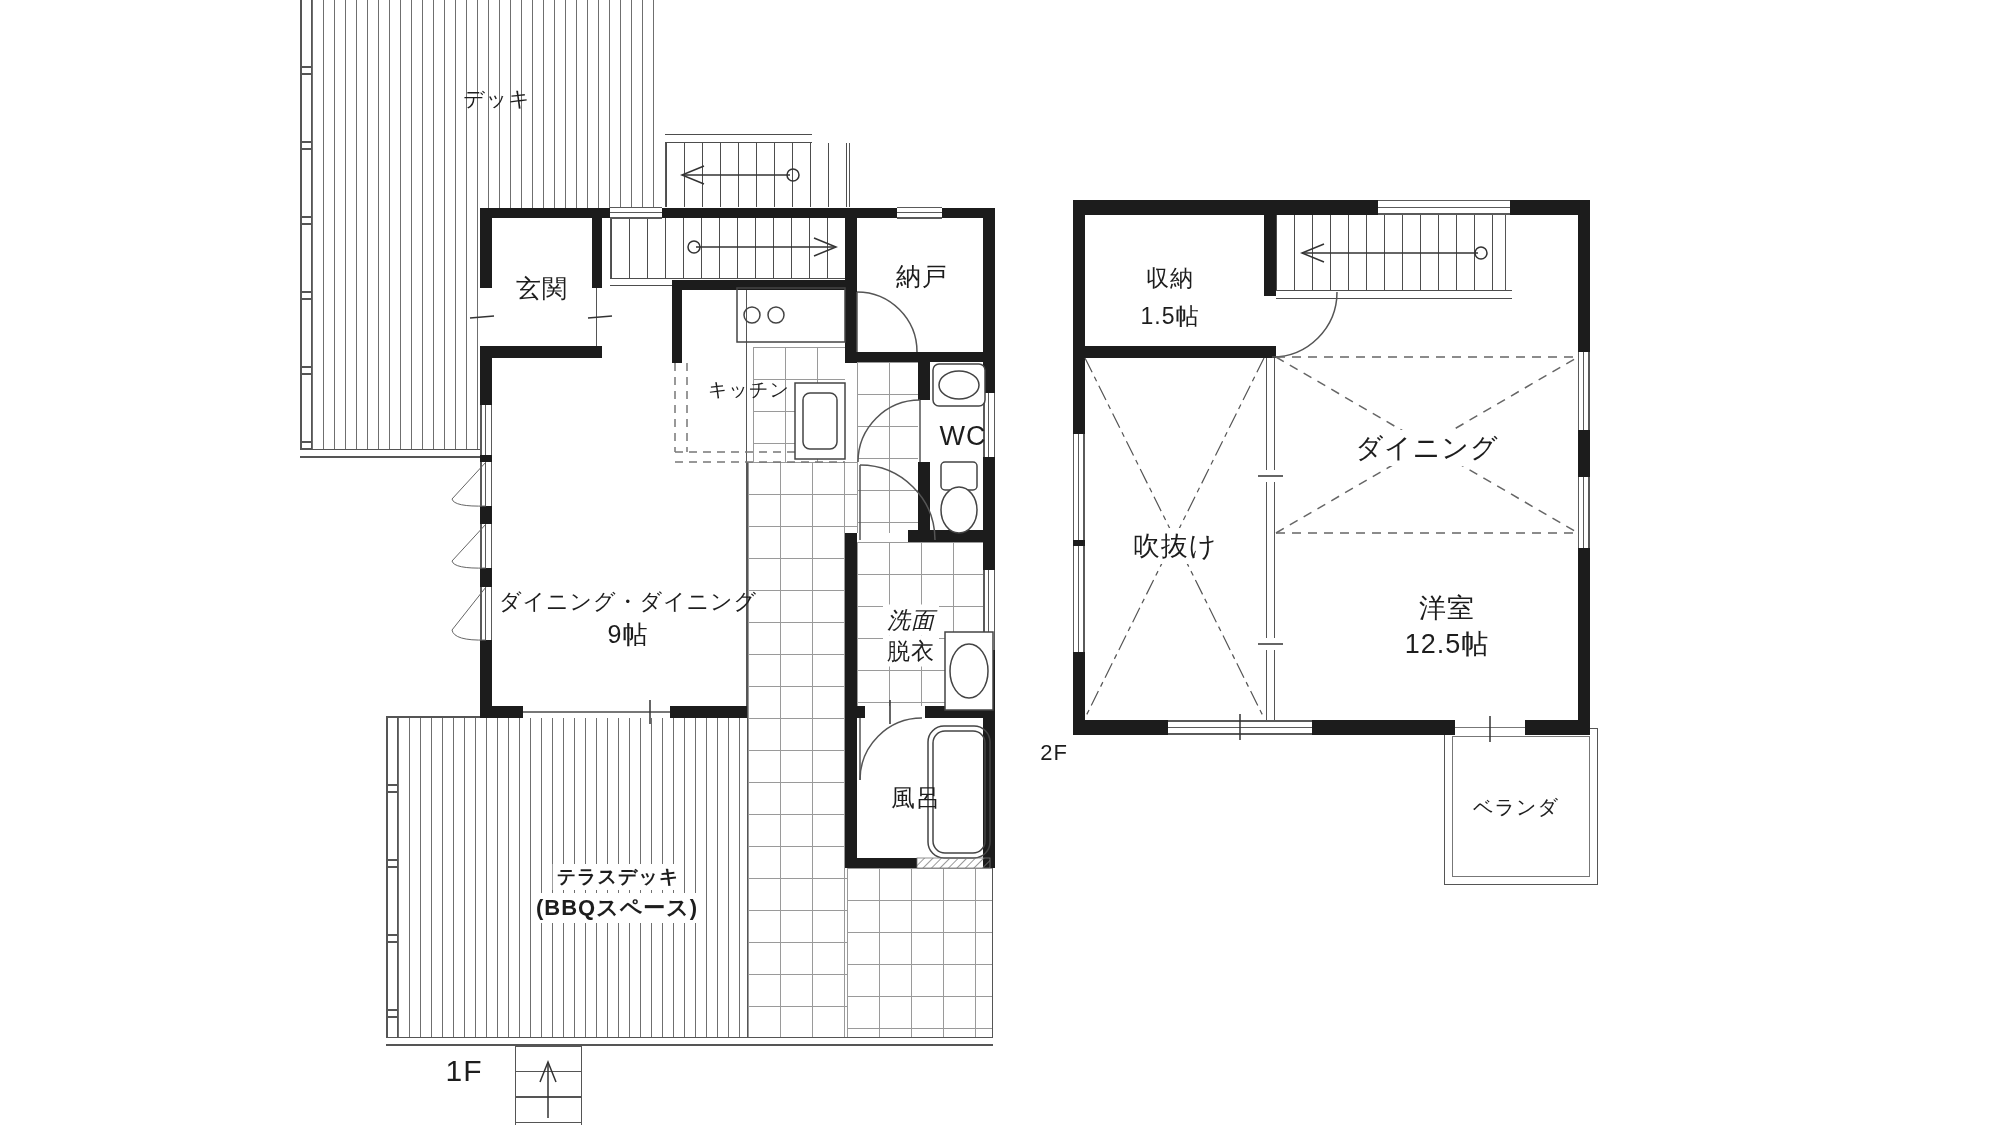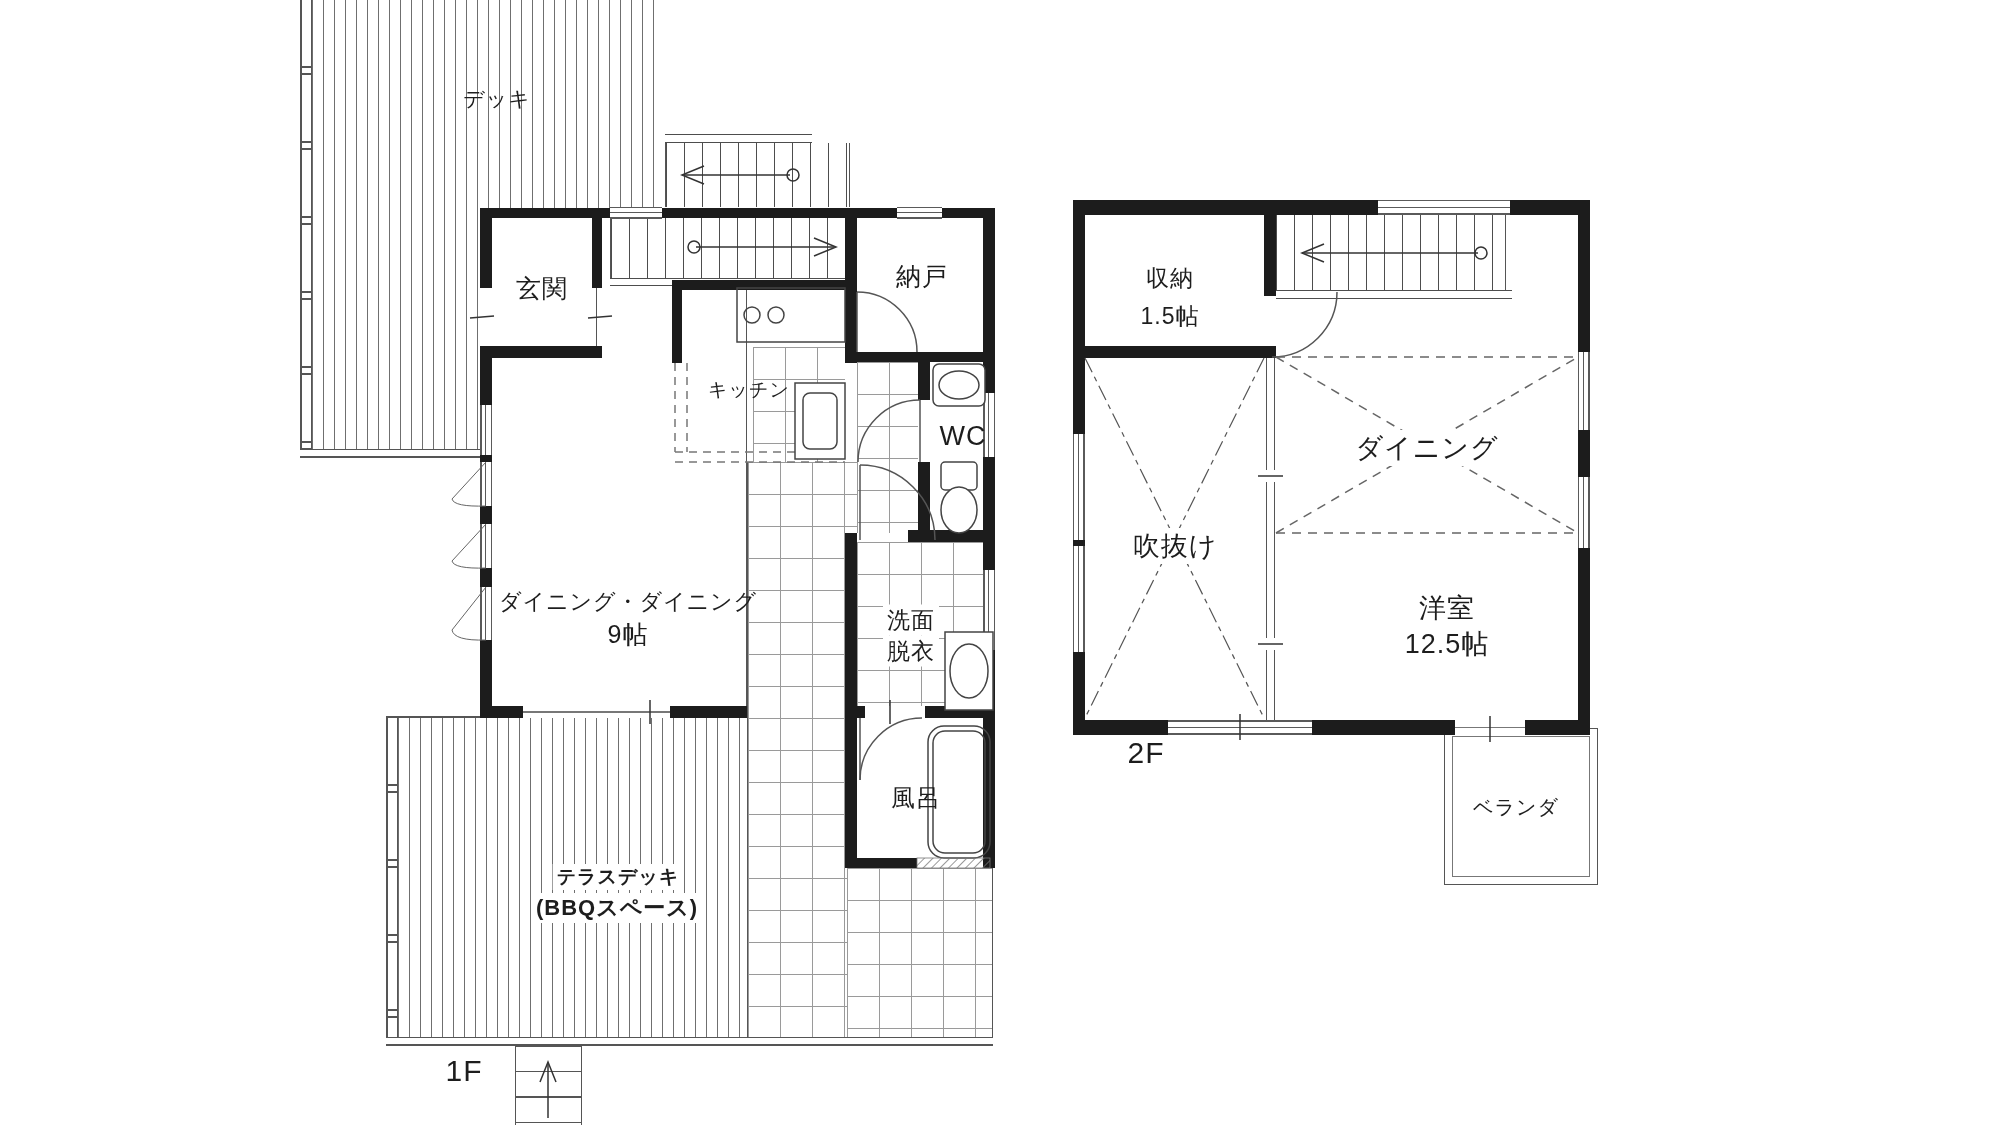--- a/index.html
+++ b/index.html
@@ -217,29 +217,29 @@
     </g>
   </svg>
 
   <div class="lbl" style="left:497px;top:99px;font-size:21px;">デッキ</div>
   <div class="lbl" style="left:542px;top:288px;font-size:25px;">玄関</div>
   <div class="lbl" style="left:922px;top:276px;font-size:25px;">納戸</div>
   <div class="lbl" style="left:749px;top:390px;font-size:19px;text-align:right;">キッチン</div>
   <div class="lbl" style="left:955px;top:436px;font-size:27px;margin-left:8px;">WC</div>
   <div class="lbl" style="left:628px;top:602px;font-size:22px;">ダイニング・ダイニング</div>
   <div class="lbl" style="left:628px;top:634px;font-size:25px;">9帖</div>
-  <div class="lbl bg" style="left:911px;top:620px;font-size:23px;">洗面</div>
+  <div class="lbl bg" style="left:911px;top:620px;font-size:23px;font-style:italic;">洗面</div>
   <div class="lbl bg" style="left:911px;top:651px;font-size:23px;">脱衣</div>
   <div class="lbl" style="left:916px;top:798px;font-size:24px;text-align:right;">風呂</div>
   <div class="lbl bg" style="left:618px;top:877px;font-size:19px;font-weight:bold;">テラスデッキ</div>
   <div class="lbl bg" style="left:617px;top:908px;font-size:22px;font-weight:bold;">(BBQスペース)</div>
   <div class="lbl" style="left:464px;top:1071px;font-size:30px;">1F</div>
 
   <div class="lbl" style="left:1170px;top:278px;font-size:23px;text-align:center;">収納</div>
   <div class="lbl" style="left:1170px;top:316px;font-size:23px;">1.5帖</div>
   <div class="lbl bg" style="left:1427px;top:448px;font-size:27px;">ダイニング</div>
   <div class="lbl bg" style="left:1175px;top:546px;font-size:27px;">吹抜け</div>
   <div class="lbl" style="left:1447px;top:608px;font-size:27px;">洋室</div>
   <div class="lbl" style="left:1447px;top:644px;font-size:27px;">12.5帖</div>
   <div class="lbl" style="left:1516px;top:807px;font-size:20px;">ベランダ</div>
-  <div class="lbl" style="left:1146px;top:753px;font-size:30px;">2F</div>
+  <div class="lbl" style="left:1054px;top:753px;font-size:22px;">2F</div>
 
 </div>
 
 </body></html>

